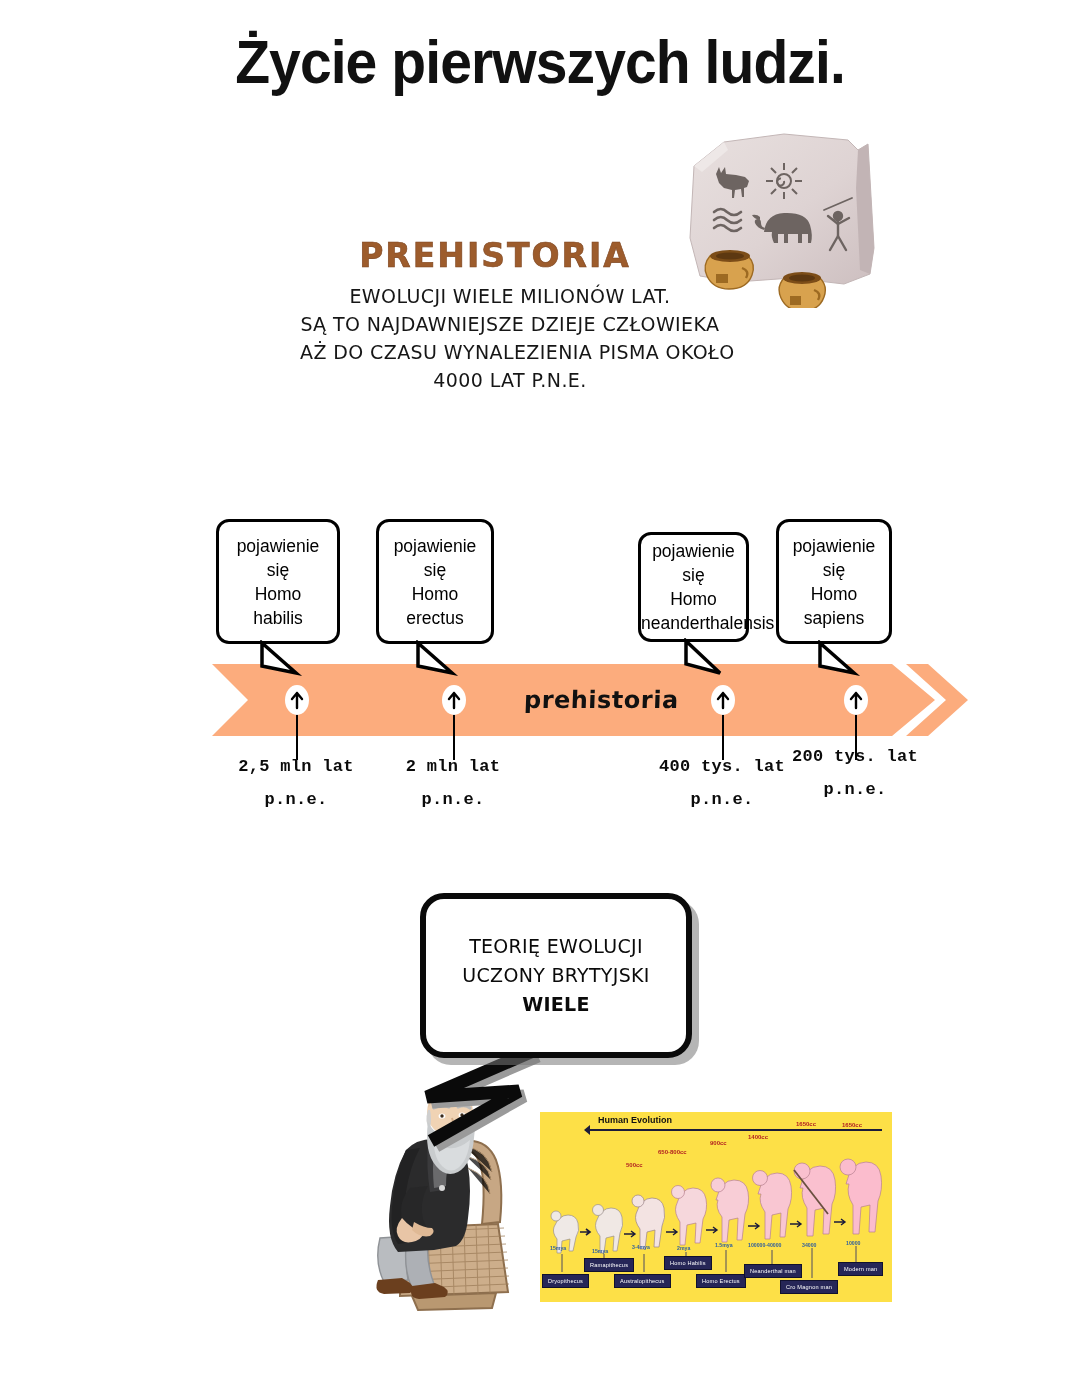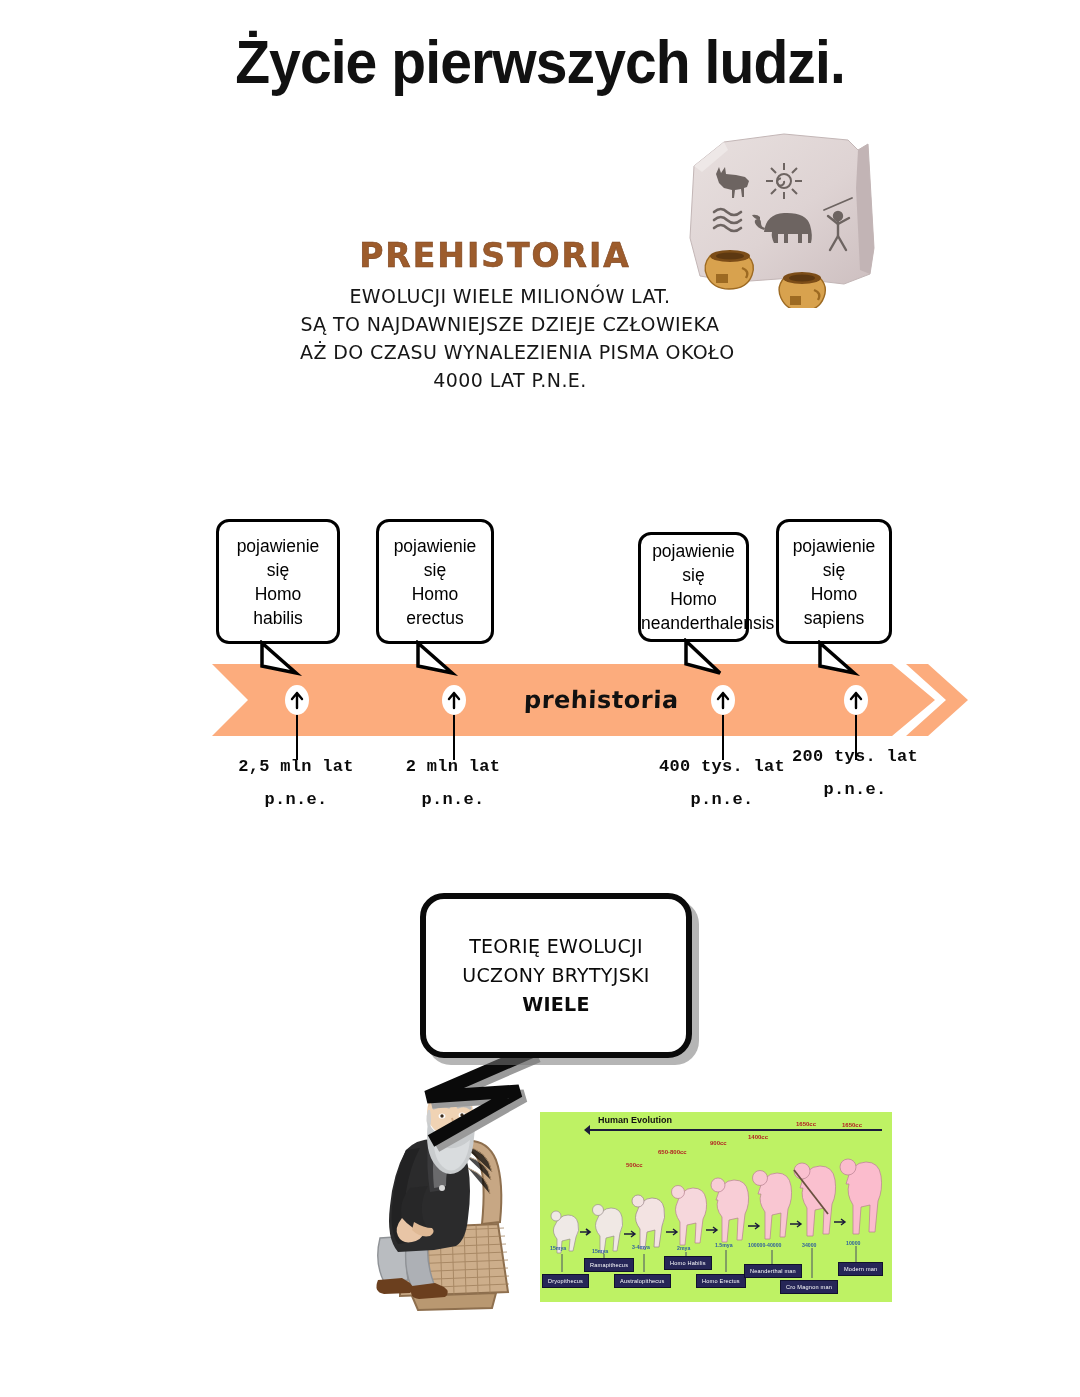--- a/index.html
+++ b/index.html
@@ -126,21 +126,21 @@
   #darwin-bubble .ln{display:block;}
   #darwin-bubble .ln b{font-weight:bold;}
 
   #darwin-tail{position:absolute;left:415px;top:165px;z-index:5;}
 
   #darwin-figure{position:absolute;left:372px;top:200px;width:180px;height:240px;z-index:4;}
 
   
   #evolution-chart{
     position:absolute;left:540px;top:1112px;width:352px;height:190px;
-    background:#bef264;
+    background:#fde047;
   }
   #evo-title{
     position:absolute;left:58px;top:3px;
     font-family:"Liberation Sans", sans-serif;
     font-weight:bold;font-size:9px;color:#111;
   }
   .evo-cc{
     position:absolute;
     font-family:"Liberation Sans", sans-serif;
     font-weight:bold;font-size:6px;color:#b22222;

